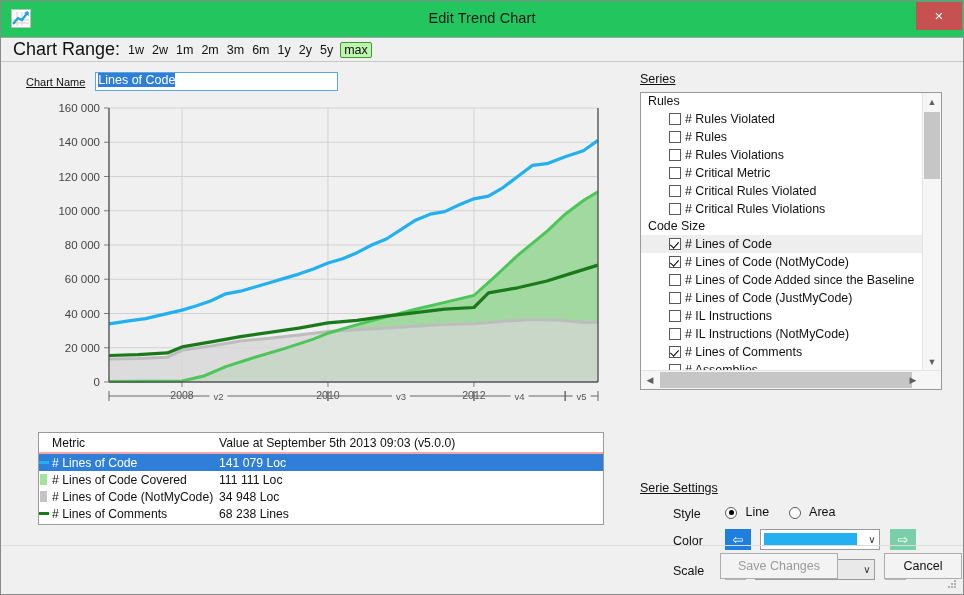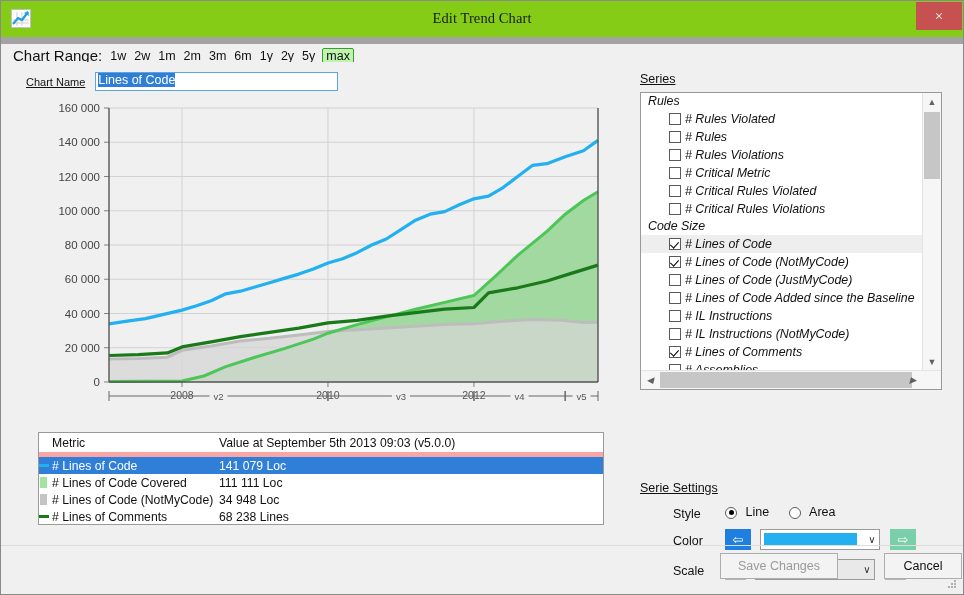--- a/index.html
+++ b/index.html
@@ -8,43 +8,42 @@
     font-family:"Liberation Sans",sans-serif;
     font-size:12px;color:#000;
     background:#f0f0f0;
   }
   #app{
     position:relative;width:964px;height:595px;box-sizing:border-box;
     border:1px solid #8a8a8a;background:#f0f0f0;
   }
   
   .titlebar{
-    position:relative;height:36px;background:#84cc16;
-    border-bottom:7px solid #a3a3a3;
-    font-family:Liberation Serif, serif;
+    position:relative;height:36px;background:#22c55e;
+    border-bottom:1px solid #a3a3a3;
   }
   .title-icon{
     position:absolute;left:10px;top:8px;width:20px;height:19px;
   }
   .title-text{
     position:absolute;left:0;right:0;top:9px;text-align:center;
     font-size:14.5px;color:#1a1a1a;letter-spacing:.1px;
   }
   .close-btn{
     position:absolute;right:1px;top:1px;width:46px;height:28px;
     background:#c75050;color:#fff;font-size:15px;line-height:28px;
     text-align:center;cursor:pointer;
   }
   
   .rangebar{
     position:relative;margin:0;height:23px;
     background:#f0f0f0;border-bottom:1px solid #c8c8c8;
     display:flex;align-items:center;padding-left:12px;
   }
-  .rangebar .lbl{font-size:15px;color:#111;margin-right:7px;}
+  .rangebar .lbl{font-size:18px;color:#111;margin-right:7px;}
   .rangebar .rng{
     font-size:12.5px;color:#111;margin-right:6px;cursor:pointer;padding:0 1px;
   }
   .rangebar .rng.sel{
     background:#bff4b0;border:1px solid #3f9a2e;border-radius:2px;
     padding:0 3px;margin-right:5px;
   }
   
   .content{position:absolute;left:0;top:61px;right:0;bottom:0;background:#f0f0f0;}
   
@@ -75,39 +74,39 @@
   .chartbox{position:absolute;left:24px;top:38px;width:580px;height:305px;}
   .chart-svg{display:block;}
 
   
   .legend{
     position:absolute;left:37px;top:370px;width:566px;height:93px;
     border:1px solid #9a9a9a;background:#fff;box-sizing:border-box;
     overflow:hidden;
   }
   .legend-head{
-    height:19px;border-bottom:5px solid #fca5a5;position:relative;
+    height:19px;border-bottom:2px solid #fca5a5;position:relative;
     font-size:12.2px;color:#111;
   }
   .legend-head .c1{position:absolute;left:13px;top:3px;}
   .legend-head .c2{position:absolute;left:180px;top:3px;}
   .legend-row{height:17px;position:relative;font-size:12.2px;color:#111;}
   .legend-row.sel{background:#2f7fd9;color:#fff;}
   .legend-row .sw{position:absolute;left:0px;top:0px;width:10px;height:17px;}
   .legend-row .m{position:absolute;left:13px;top:2px;}
   .legend-row .v{position:absolute;left:180px;top:2px;}
 
   
   .series-hdr{
     position:absolute;left:639px;top:10px;font-size:12.5px;
     text-decoration:underline;color:#111;
   }
   .serieslist{
     position:absolute;left:639px;top:30px;width:302px;height:298px;
-    border:1px solid #999;background:#fff;box-sizing:border-box;font-style:italic;
+    border:1px solid #999;background:#fff;box-sizing:border-box;
   }
   .sl-inner{
     position:absolute;left:0;top:0;right:19px;bottom:19px;overflow:hidden;
   }
   .sl-group{font-size:12.4px;color:#111;padding:1px 0 1px 7px;line-height:15px;}
   .sl-item{
     font-size:12.4px;color:#111;padding-left:28px;line-height:18px;height:18px;
     position:relative;cursor:pointer;white-space:nowrap;
   }
   .sl-item.hl{background:#eeeeee;}
@@ -357,22 +356,22 @@
           <div class="sl-group">Rules</div>
           <div class="sl-item"><span class="cbx"></span><span class="lab"># Rules Violated</span></div>
           <div class="sl-item"><span class="cbx"></span><span class="lab"># Rules</span></div>
           <div class="sl-item"><span class="cbx"></span><span class="lab"># Rules Violations</span></div>
           <div class="sl-item"><span class="cbx"></span><span class="lab"># Critical Metric</span></div>
           <div class="sl-item"><span class="cbx"></span><span class="lab"># Critical Rules Violated</span></div>
           <div class="sl-item"><span class="cbx"></span><span class="lab"># Critical Rules Violations</span></div>
           <div class="sl-group">Code Size</div>
           <div class="sl-item hl"><span class="cbx on"></span><span class="lab"># Lines of Code</span></div>
           <div class="sl-item"><span class="cbx on"></span><span class="lab"># Lines of Code (NotMyCode)</span></div>
+          <div class="sl-item"><span class="cbx"></span><span class="lab"># Lines of Code Added since the Baseline</span></div>
           <div class="sl-item"><span class="cbx"></span><span class="lab"># Lines of Code (JustMyCode)</span></div>
-          <div class="sl-item"><span class="cbx"></span><span class="lab"># Lines of Code Added since the Baseline</span></div>
           <div class="sl-item"><span class="cbx"></span><span class="lab"># IL Instructions</span></div>
           <div class="sl-item"><span class="cbx"></span><span class="lab"># IL Instructions (NotMyCode)</span></div>
           <div class="sl-item"><span class="cbx on"></span><span class="lab"># Lines of Comments</span></div>
           <div class="sl-item"><span class="cbx"></span><span class="lab"># Assemblies</span></div>
         </div>
       <div class="vscroll">
         <div class="arrow up">▲</div>
         <div class="thumb"></div>
         <div class="arrow dn">▼</div>
       </div>

